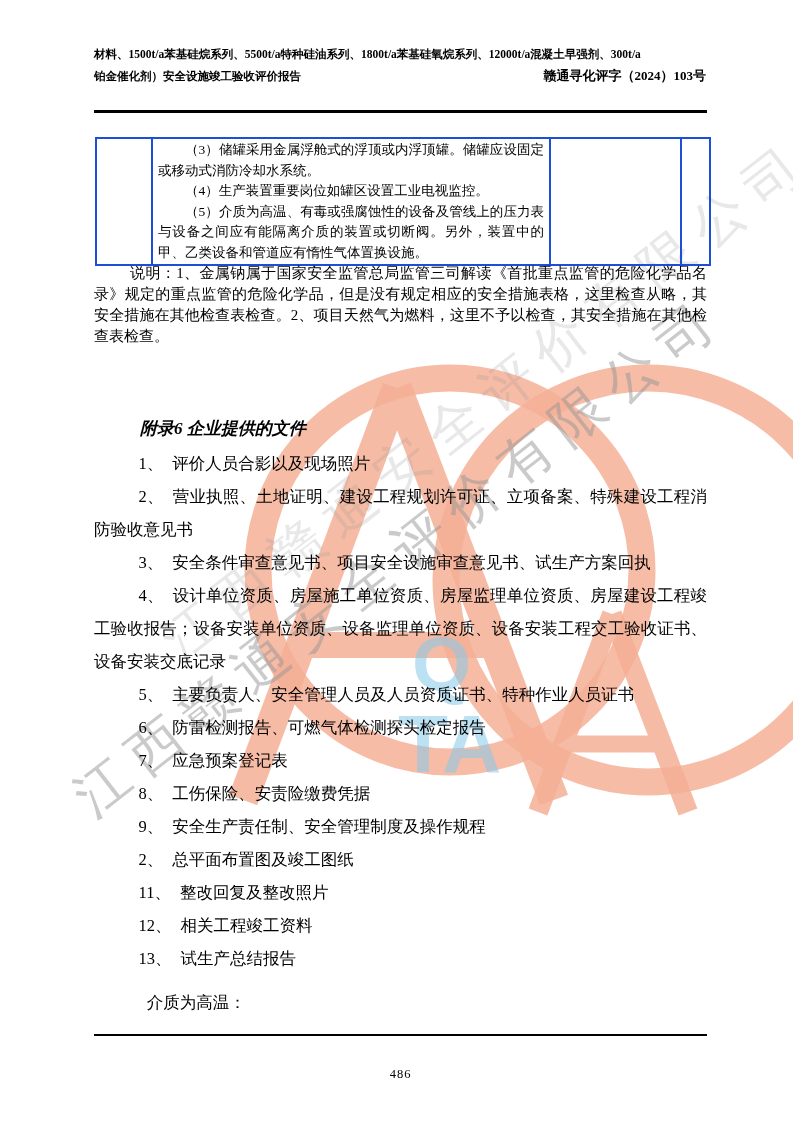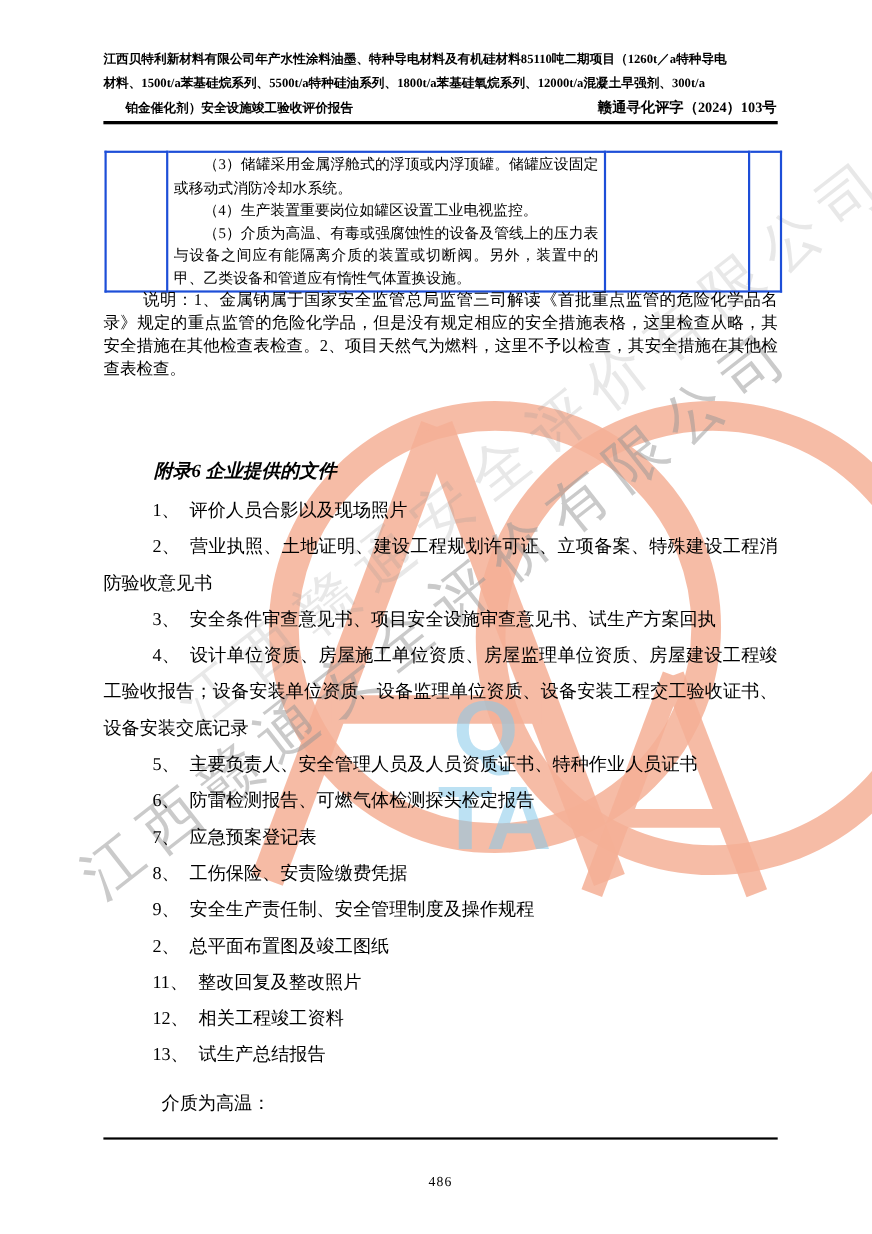--- a/index.html
+++ b/index.html
@@ -13,21 +13,21 @@
     position:absolute;white-space:nowrap;font-size:54px;letter-spacing:13px;
     color:rgba(150,150,150,0.50);transform:rotate(-38deg);transform-origin:0 50%;
     font-family:"Liberation Serif","DejaVu Serif",serif;
   }
   .wm-text2{color:rgba(150,150,150,0.22);}
   
   #content{position:absolute;inset:0;z-index:2;}
   .header-block{position:absolute;left:94px;top:43px;width:612px;
     font-size:11.5px;font-weight:bold;line-height:22px;}
   .header-line{white-space:nowrap;}
-  .header-row3{display:flex;justify-content:space-between;align-items:baseline;margin-left:20px;}
+  .header-row3{display:flex;justify-content:space-between;align-items:baseline;}
   .doc-number{font-size:13px;font-weight:bold;white-space:nowrap;}
   .header-rule{position:absolute;left:94px;top:110px;width:613px;height:3px;background:#000;}
 
   .cont-table{position:absolute;left:95px;top:137px;width:614px;height:122px;
     border-collapse:collapse;table-layout:fixed;}
   .cont-table td{border:2px solid #1d4ed8;vertical-align:top;padding:1px 5px;}
   .cell-text p{margin:0;font-size:13.5px;line-height:20.5px;text-indent:2em;text-align:justify;}
 
   .note-para{position:absolute;left:94px;top:263px;width:613px;
     font-size:15px;line-height:21px;text-indent:2.4em;text-align:justify;margin:0;}
@@ -71,21 +71,20 @@
       <text x="412" y="690" font-size="76" font-family="Liberation Sans, sans-serif" font-weight="bold" fill="#86c9ea" opacity="0.55">Q</text>
       <text x="398" y="772" font-size="82" font-family="Liberation Sans, sans-serif" font-weight="bold" fill="#86c9ea" opacity="0.55">TA</text>
     </svg>
     <div class="wm-text" style="left:82px;top:768px;">江西赣通安全评价有限公司</div>
     <div class="wm-text wm-text2" style="left:170px;top:612px;">江西赣通安全评价有限公司</div>
   </div>
 
   <div id="content">
 
     <div class="header-block">
-      <div class="header-line">江西贝特利新材料有限公司年产水性涂料油墨、特种导电材料及有机硅材料85110吨二期项目（1260t／a特种导电</div>
       <div class="header-line">材料、1500t/a苯基硅烷系列、5500t/a特种硅油系列、1800t/a苯基硅氧烷系列、12000t/a混凝土早强剂、300t/a</div>
       <div class="header-row3">
         <span>铂金催化剂）安全设施竣工验收评价报告</span>
         <span class="doc-number">赣通寻化评字（2024）103号</span>
       </div>
     </div>
     <div class="header-rule"></div>
 
     <table class="cont-table">
       <colgroup>

